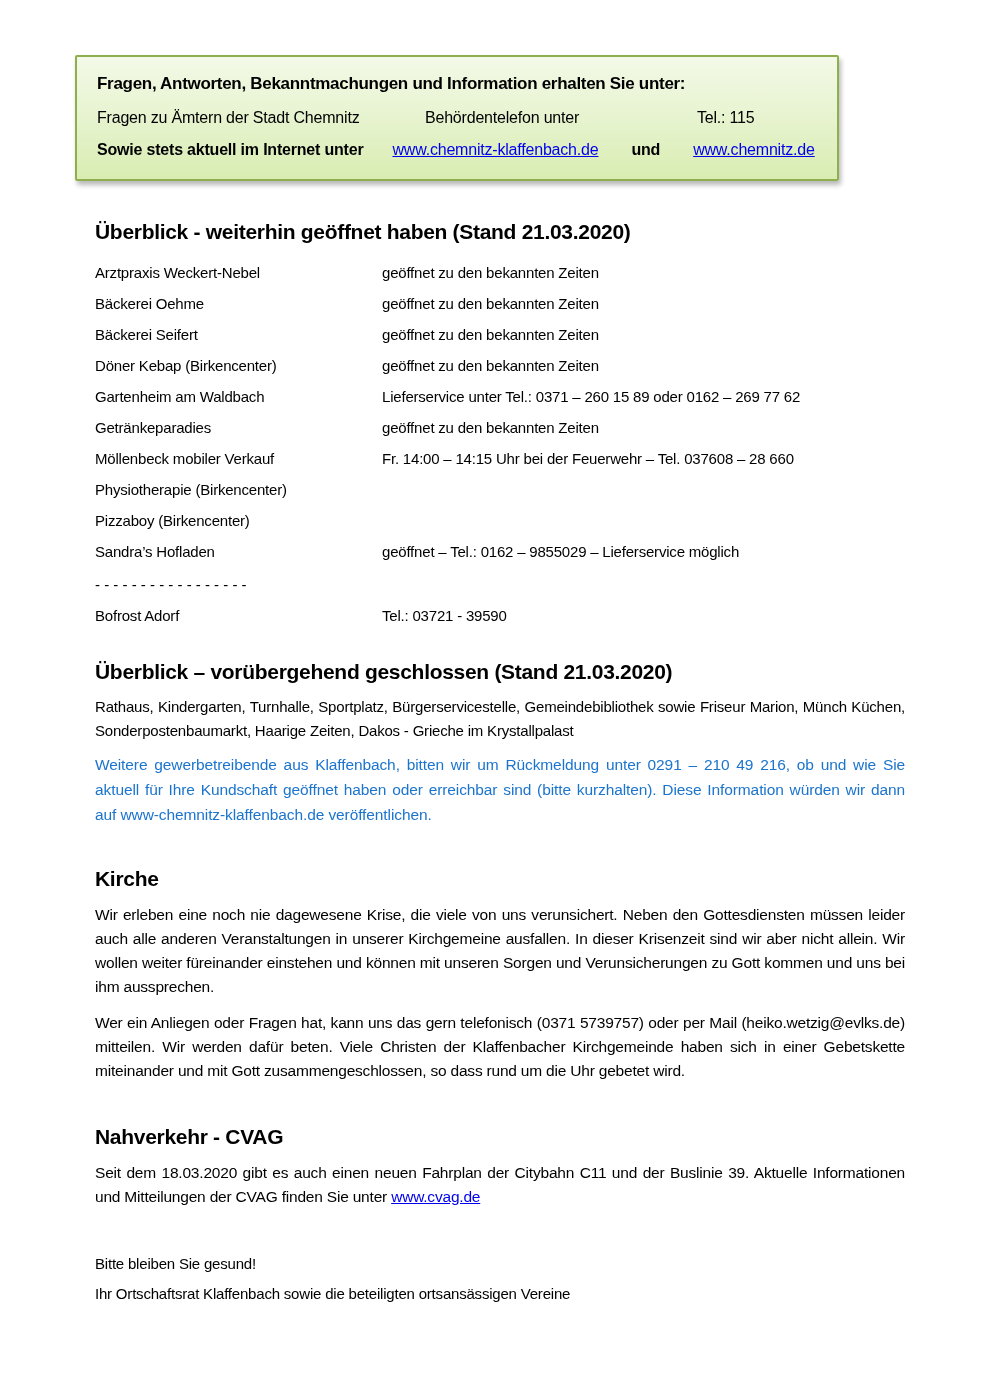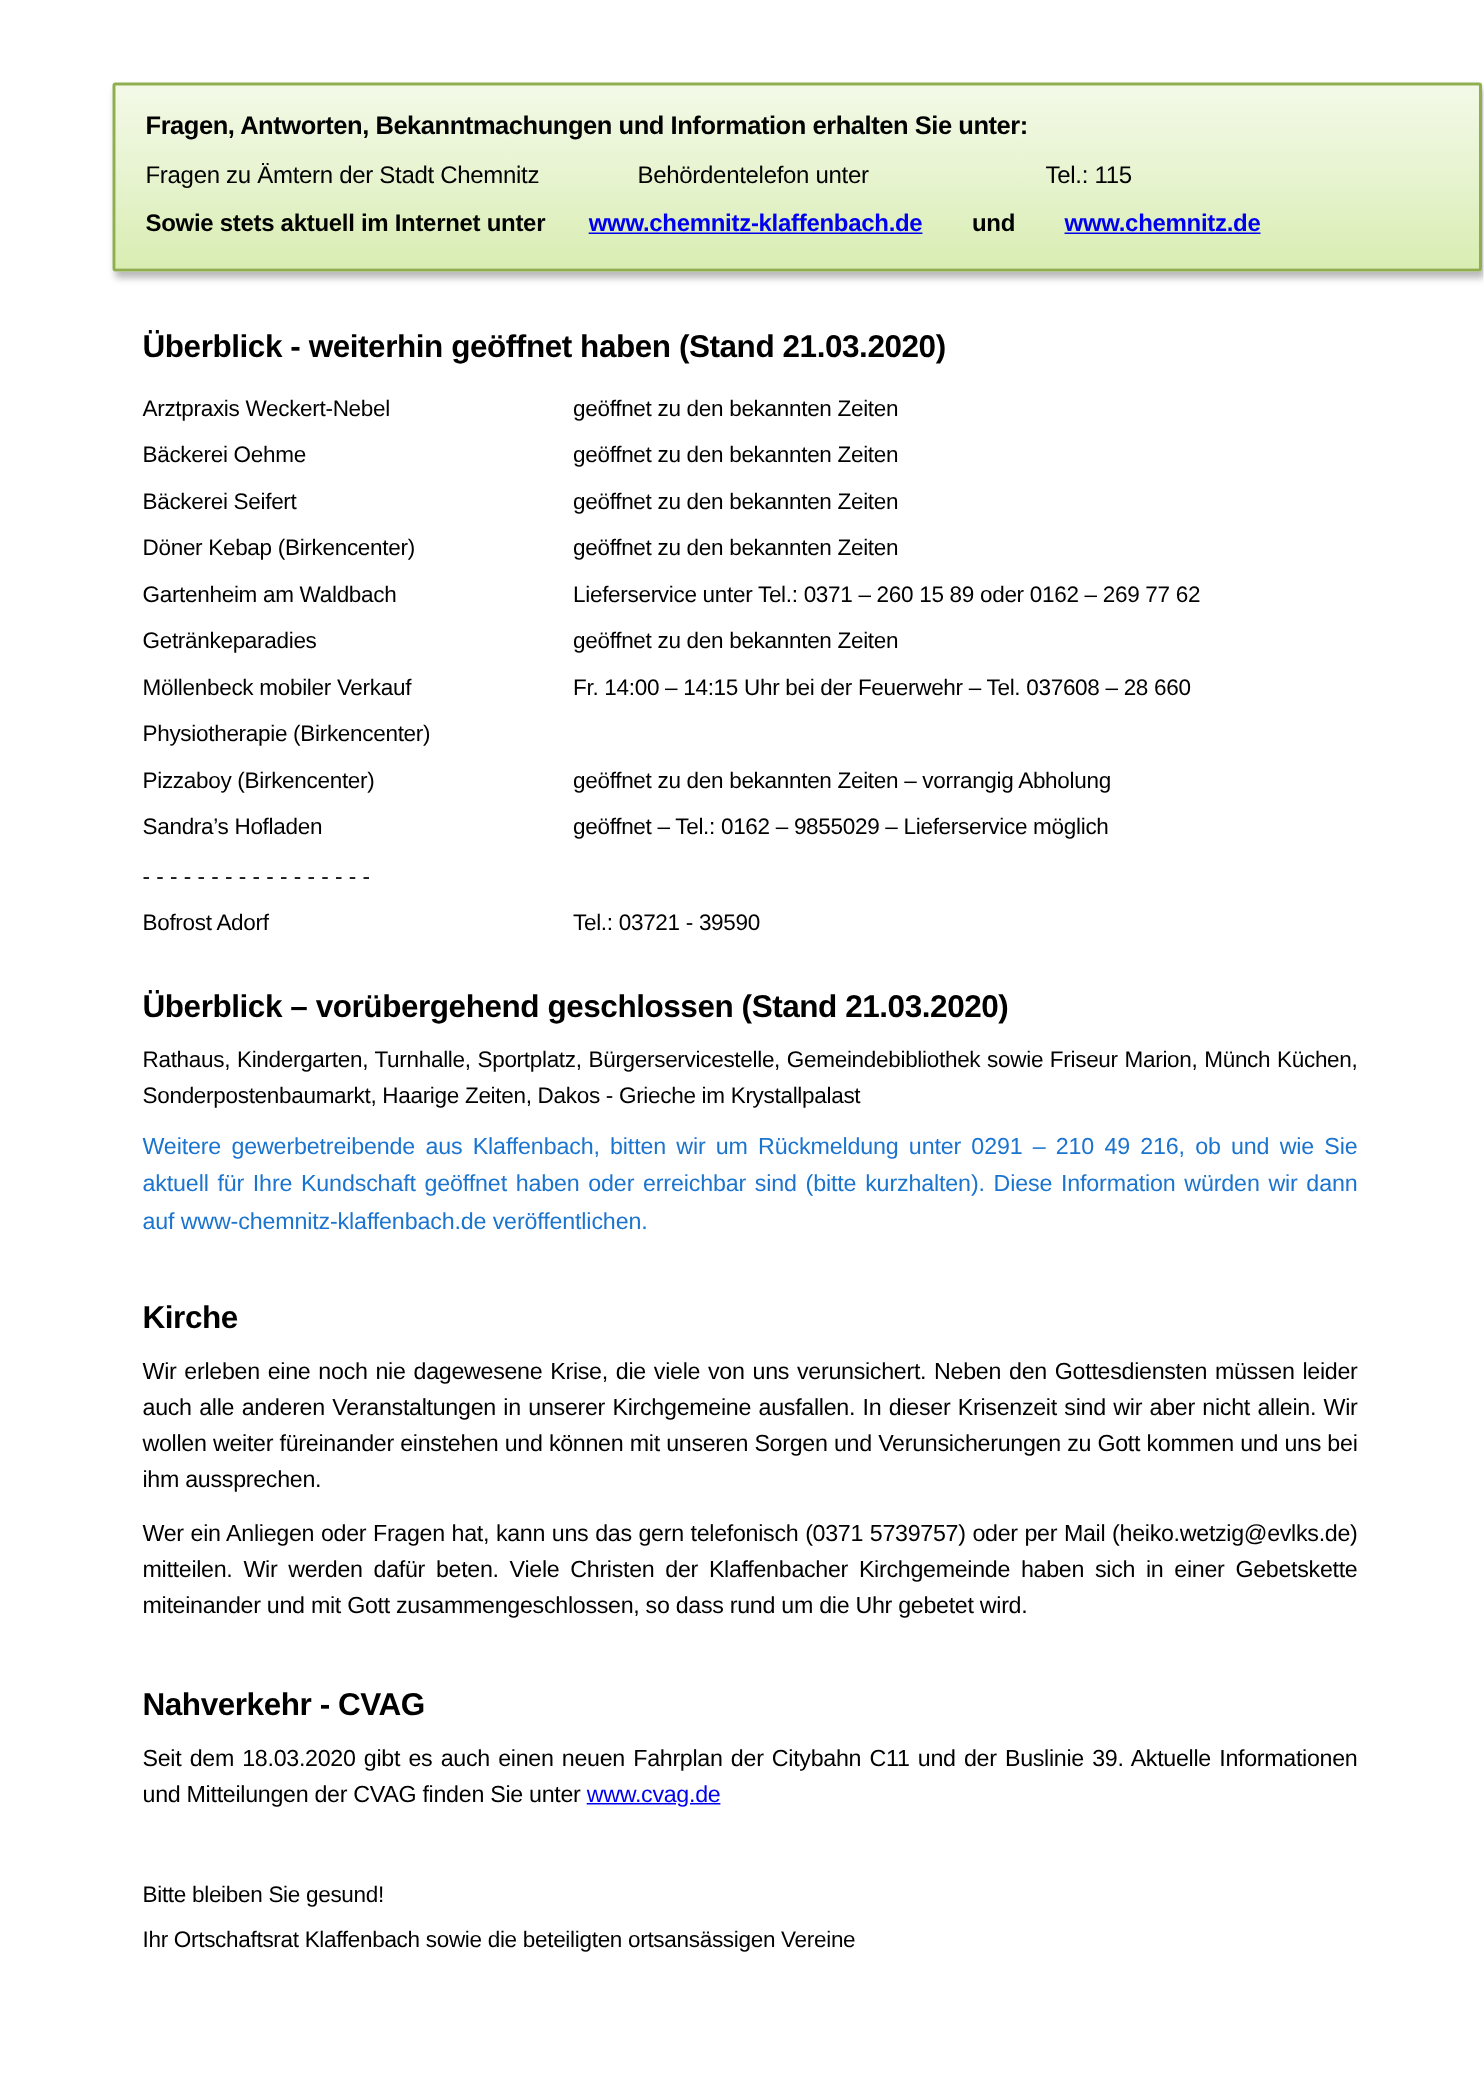--- a/index.html
+++ b/index.html
@@ -12,33 +12,33 @@
   *{margin:0;padding:0;box-sizing:border-box;}
   html,body{background:#ffffff;}
   body{
     width:989px;height:1400px;overflow:hidden;position:relative;
     font-family:"Liberation Sans",sans-serif;color:#000;
     letter-spacing:-0.2px;
   }
   
   .info-box{
     margin:55px 58px 0 75px;
-    width:913px;
+    width:764px;
     border:2px solid var(--box_border,#8FAE4E);
     border-radius:2px;
     background:linear-gradient(180deg,var(--box_bg_top,#F3F9E7) 0%,#E8F4D2 45%,var(--box_bg_bottom,#D9EDB2) 100%);
     box-shadow:2px 4px 5px rgba(0,0,0,0.28);
     padding:17px 20px 20px 20px;
   }
   .info-title{font-size:17px;font-weight:bold;letter-spacing:-0.3px;margin-bottom:15px;}
   .info-row{display:grid;grid-template-columns:328px 272px 1fr;font-size:16px;margin-bottom:14px;}
   .info-internet{display:flex;align-items:baseline;font-size:16px;margin-top:2px;gap:18px;}
   .info-internet .prefix{font-weight:bold;}
   .info-internet .conj{font-weight:bold;margin:0 15px;}
-  a.doc-link{color:var(--link_blue,#0000EE);font-weight:bold;text-decoration:underline;cursor:pointer;}
+  a.doc-link{color:var(--link_blue,#0000EE);font-weight:normal;text-decoration:underline;cursor:pointer;}
   .info-internet a.doc-link:first-of-type{margin-left:11px;}
   
   .content{margin:0 84px 0 95px;}
   h2.sec{font-size:21px;font-weight:bold;letter-spacing:-0.3px;}
   .h-open{margin-top:39px;}
   .h-closed{margin-top:29px;}
   .h-kirche{margin-top:40px;}
   .h-cvag{margin-top:42px;}
   .biz-table{margin-top:13px;font-size:15px;}
   .biz-row{display:grid;grid-template-columns:260px 1fr;line-height:31px;gap:27px;}
@@ -111,21 +111,20 @@
     <div>Möllenbeck mobiler Verkauf</div>
     <div>Fr. 14:00 – 14:15 Uhr bei der Feuerwehr – Tel. 037608 – 28 660</div>
   </div>
 
   <div class="biz-row">
     <div>Physiotherapie (Birkencenter)</div>
   </div>
 
   <div class="biz-row">
     <div>Pizzaboy (Birkencenter)</div>
-    <div>geöffnet zu den bekannten Zeiten – vorrangig Abholung</div>
   </div>
 
   <div class="biz-row">
     <div>Sandra’s Hofladen</div>
     <div>geöffnet – Tel.: 0162 – 9855029 – Lieferservice möglich</div>
   </div>
 </div>
   <div class="divider">- - - - - - - - - - - - - - - - -</div>
   <div class="biz-table biz-extra">
 

